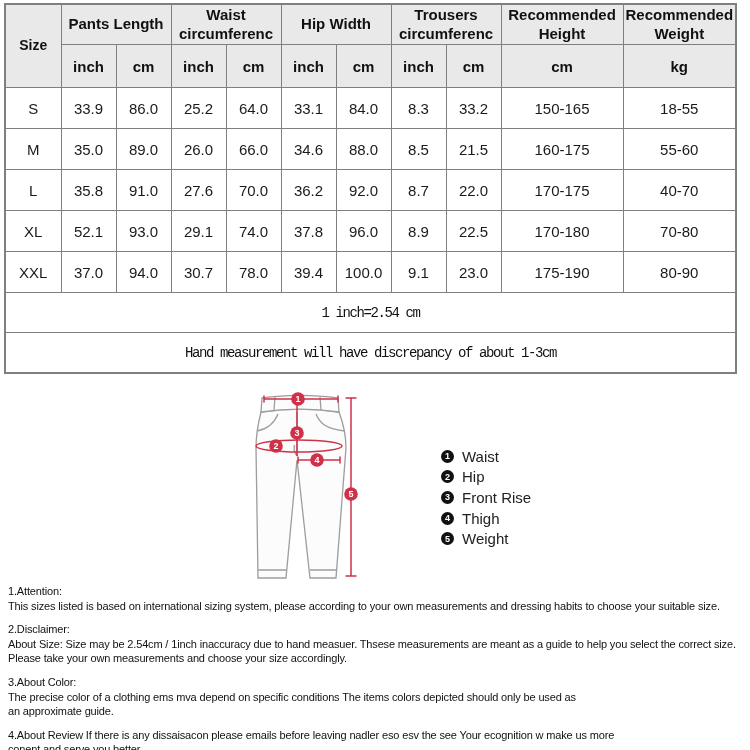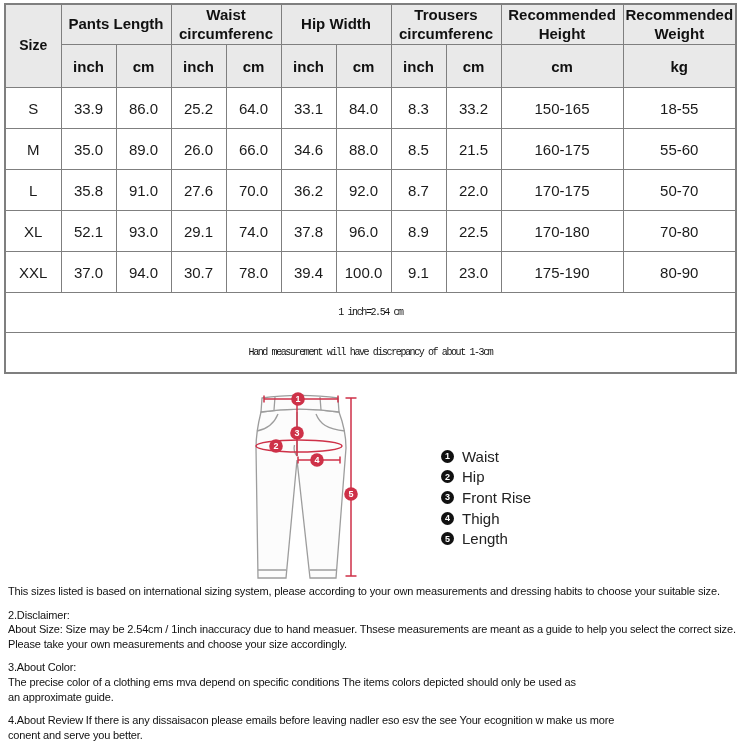--- a/index.html
+++ b/index.html
@@ -21,21 +21,21 @@
     padding:0 2px;overflow:hidden;
   }
   thead th{background:#e9e9e9;font-size:15px;color:#111}
   tr.group-row th{height:39px;font-weight:bold;line-height:1.25}
   tr.unit-row th{height:42px;font-weight:bold}
   th.size-head{font-weight:bold;font-size:14px}
   tbody.data-body td{height:40px;font-size:15px;background:#fff}
   tr.note-row td{
     height:39px;background:#fff;
     font-family:"Liberation Mono",monospace;
-    font-size:10px;letter-spacing:-1.4px;color:#111;
+    font-size:14px;letter-spacing:-1.4px;color:#111;
   }
 
   
   .diagram-svg{position:absolute;left:245px;top:386px}
 
   .legend{position:absolute;left:441px;top:446px}
   .legend-item{display:flex;align-items:center;height:20.6px}
   .legend-circle{
     width:13px;height:13px;border-radius:50%;background:#111;color:#fff;
     font-size:9px;font-weight:bold;display:flex;align-items:center;
@@ -121,21 +121,21 @@
           <td>L</td>
           <td>35.8</td>
           <td>91.0</td>
           <td>27.6</td>
           <td>70.0</td>
           <td>36.2</td>
           <td>92.0</td>
           <td>8.7</td>
           <td>22.0</td>
           <td>170-175</td>
-          <td>50-70</td>
+          <td>40-70</td>
         </tr>
         <tr>
           <td>XL</td>
           <td>52.1</td>
           <td>93.0</td>
           <td>29.1</td>
           <td>74.0</td>
           <td>37.8</td>
           <td>96.0</td>
           <td>8.9</td>
@@ -212,26 +212,27 @@
       <div class="legend-item">
         <span class="legend-circle">3</span>
         <span class="legend-label">Front Rise</span>
       </div>
       <div class="legend-item">
         <span class="legend-circle">4</span>
         <span class="legend-label">Thigh</span>
       </div>
       <div class="legend-item">
         <span class="legend-circle">5</span>
-        <span class="legend-label">Length</span>
+        <span class="legend-label">Weight</span>
       </div>
     </div>
 
   <div class="bottom-notes">
       <div class="note-section">
+        <div class="note-line">1.Attention:</div>
         <div class="note-line">This sizes listed is based on international sizing system, please according to your own measurements and dressing habits to choose your suitable size.</div>
       </div>
       <div class="note-section">
         <div class="note-line">2.Disclaimer:</div>
         <div class="note-line">About Size: Size may be 2.54cm / 1inch inaccuracy due to hand measuer. Thsese measurements are meant as a guide to help you select the correct size.</div>
         <div class="note-line">Please take your own measurements and choose your size accordingly.</div>
       </div>
       <div class="note-section">
         <div class="note-line">3.About Color:</div>
         <div class="note-line">The precise color of a clothing ems mva depend on specific conditions The items colors depicted should only be used as</div>

